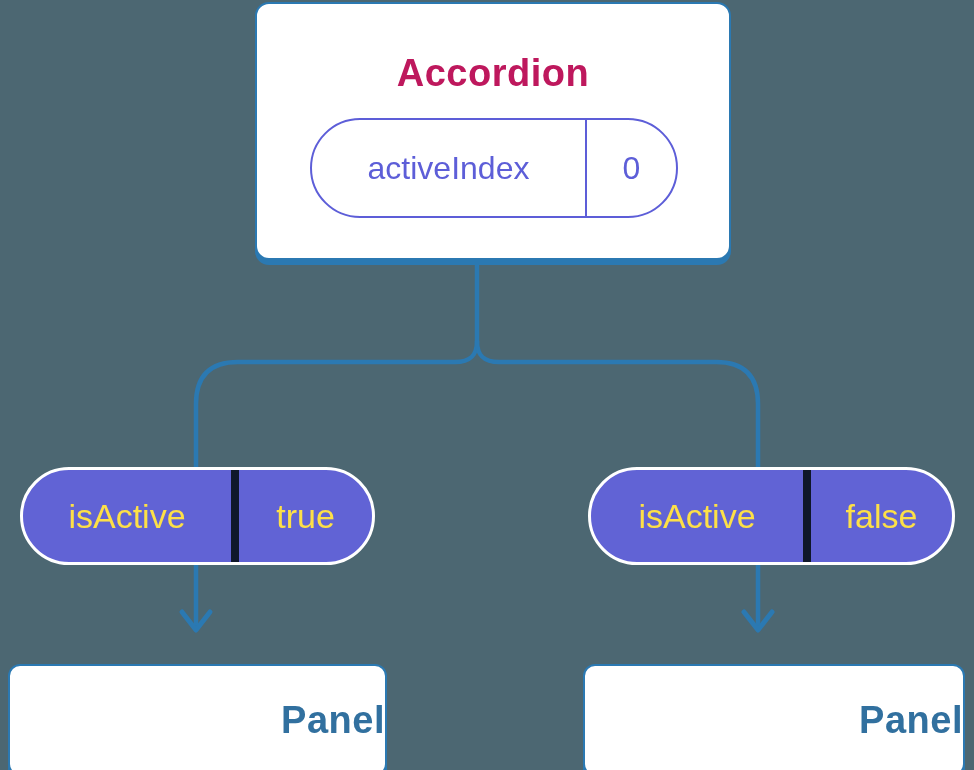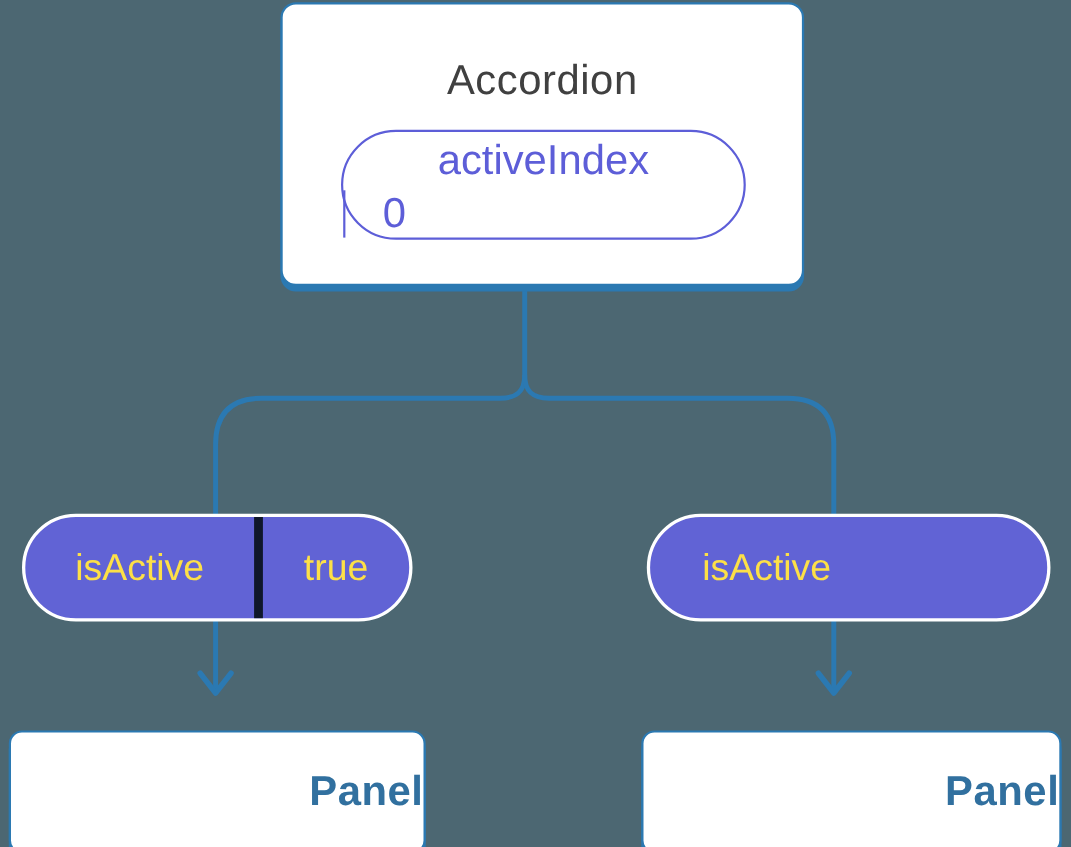--- a/index.html
+++ b/index.html
@@ -31,37 +31,36 @@
   .root-card {
     left: 255px; top: 2px;
     width: 476px; height: 258px;
     border-radius: 14px;
   }
   .root-title {
     position: absolute;
     left: 0; right: 0; top: 48px;
     text-align: center;
     font-size: 38px;
-    font-weight: 400;
-    color: #404040;
+    font-weight: 700;
+    color: #be185d;
     letter-spacing: 0.5px;
   }
   .prop-pill {
     position: absolute;
     left: 53px; top: 114px;
     width: 368px; height: 100px;
     border: 2px solid #5D5ED8;
     border-radius: 52px;
     box-sizing: border-box;
     display: flex;
     background: #FFFFFF;
     color: #5D5ED8;
-    font-size: 38px;
+    font-size: 32px;
     z-index: 3;
-    flex-direction: column;
   }
   .prop-pill .seg-name {
     flex: 1;
     display: flex;
     align-items: center;
     justify-content: center;
   }
   .prop-pill .seg-value {
     width: 89px;
     border-left: 2px solid #5D5ED8;
@@ -138,20 +137,21 @@
     </div>
   </div>
 
   <div class="state-pill left">
     <div class="seg-name">isActive</div>
     <div class="seg-value">true</div>
   </div>
 
   <div class="state-pill right">
     <div class="seg-name">isActive</div>
+    <div class="seg-value">false</div>
   </div>
 
   <div class="card panel-card left">
     <span>Panel</span>
   </div>
 
   <div class="card panel-card right">
     <span>Panel</span>
   </div>
 

